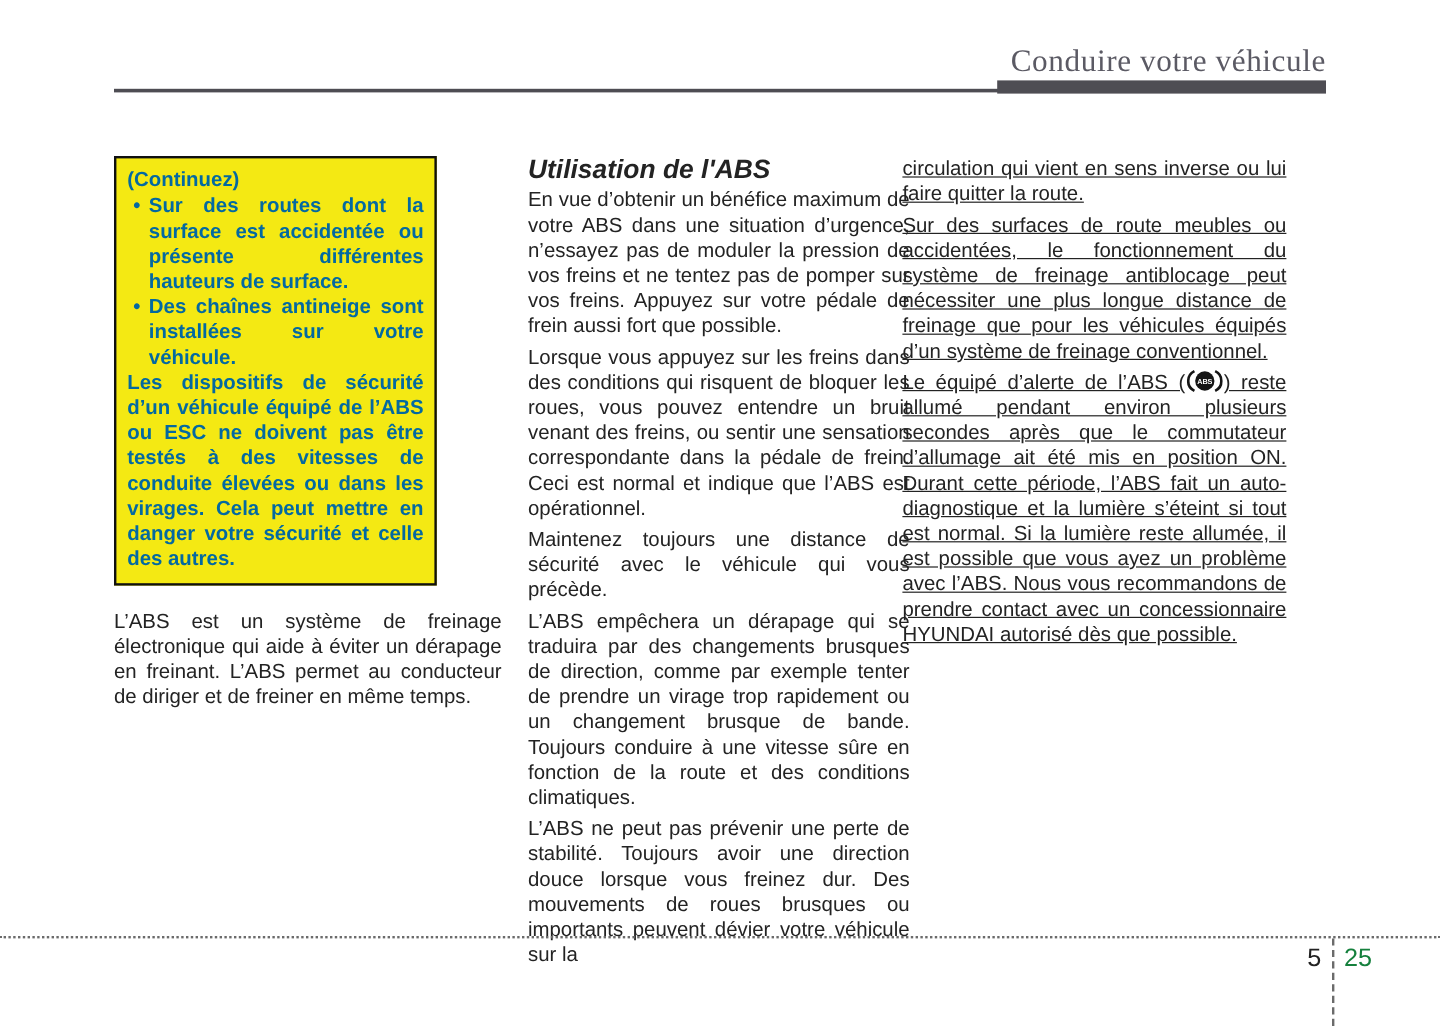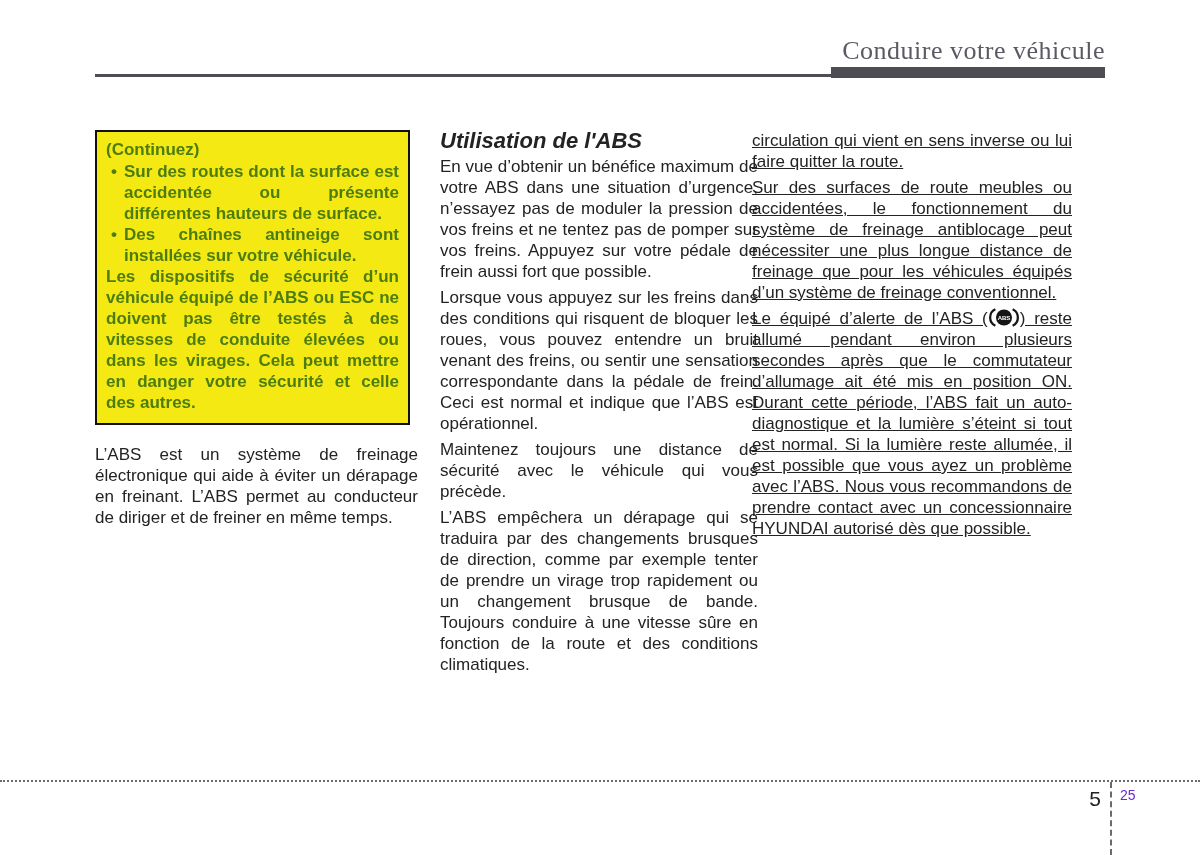--- a/index.html
+++ b/index.html
@@ -53,25 +53,25 @@
   }
   #col-left  { left: 95px;  width: 323px; }
   #col-mid   { left: 440px; width: 318px; }
   #col-right { left: 752px; width: 320px; text-decoration: underline; }
 
   .col p { margin: 0 0 5px 0; }
 
   
   .warning-box {
     box-sizing: border-box;
-    width: 315px;
+    width: 269px;
     background: var(--warning-box-bg, #f4e913);
     border: 2px solid #101010;
     padding: 7px 9px 10px 9px;
-    color: #4d7c0f;
+    color: #0369a1;
     font-weight: bold;
     line-height: 21px;
     margin-bottom: 19px;
   }
   .warning-box .box-title { margin: 0 0 1px 0; text-align: left; }
   .warning-box ul {
     list-style: none;
     margin: 0;
     padding: 0;
   }
@@ -127,22 +127,22 @@
     left: 1030px;
     width: 71px;
     text-align: right;
     font-size: 21px;
     color: #222;
   }
   .page-number {
     position: absolute;
     top: 787px;
     left: 1120px;
-    font-size: 14px;
-    color: #6d28d9;
+    font-size: 21px;
+    color: #15803d;
   }
 </style>
 </head>
 <body>
 
 <div id="page">
 
   <div class="header-title">Conduire votre véhicule</div>
   <div class="rule-thin"></div>
   <div class="rule-thick"></div>
@@ -158,20 +158,21 @@
     </div>
     <p>L’ABS est un système de freinage électronique qui aide à éviter un dérapage en freinant. L’ABS permet au conducteur de diriger et de freiner en même temps.</p>
   </div>
 
   <div class="col" id="col-mid">
     <p class="section-heading">Utilisation de l'ABS</p>
     <p>En vue d’obtenir un bénéfice maximum de votre ABS dans une situation d’urgence, n’essayez pas de moduler la pression de vos freins et ne tentez pas de pomper sur vos freins. Appuyez sur votre pédale de frein aussi fort que possible.</p>
     <p>Lorsque vous appuyez sur les freins dans des conditions qui risquent de bloquer les roues, vous pouvez entendre un bruit venant des freins, ou sentir une sensation correspondante dans la pédale de frein. Ceci est normal et indique que l’ABS est opérationnel.</p>
     <p>Maintenez toujours une distance de sécurité avec le véhicule qui vous précède.</p>
     <p>L’ABS empêchera un dérapage qui se traduira par des changements brusques de direction, comme par exemple tenter de prendre un virage trop rapidement ou un changement brusque de bande. Toujours conduire à une vitesse sûre en fonction de la route et des conditions climatiques.</p>
+    <p>L’ABS ne peut pas prévenir une perte de stabilité. Toujours avoir une direction douce lorsque vous freinez dur. Des mouvements de roues brusques ou importants peuvent dévier votre véhicule sur la</p>
   </div>
 
   <div class="col" id="col-right">
     <p>circulation qui vient en sens inverse ou lui faire quitter la route.</p>
     <p>Sur des surfaces de route meubles ou accidentées, le fonctionnement du système de freinage antiblocage peut nécessiter une plus longue distance de freinage que pour les véhicules équipés d’un système de freinage conventionnel.</p>
     <p><span>Le équipé d’alerte de l’ABS (</span><svg class="abs-icon" width="30" height="19" viewBox="0 0 34 22">
         <path d="M7,1.5 A10.5,10.5 0 0,0 7,20.5" fill="none" stroke="#151515" stroke-width="2.6"></path>
         <path d="M27,1.5 A10.5,10.5 0 0,1 27,20.5" fill="none" stroke="#151515" stroke-width="2.6"></path>
         <circle cx="17" cy="11" r="9.3" fill="#151515"></circle>
         <text x="17" y="13.6" text-anchor="middle" font-size="7" font-weight="bold" fill="#ffffff" font-family="Liberation Sans, sans-serif">ABS</text>

